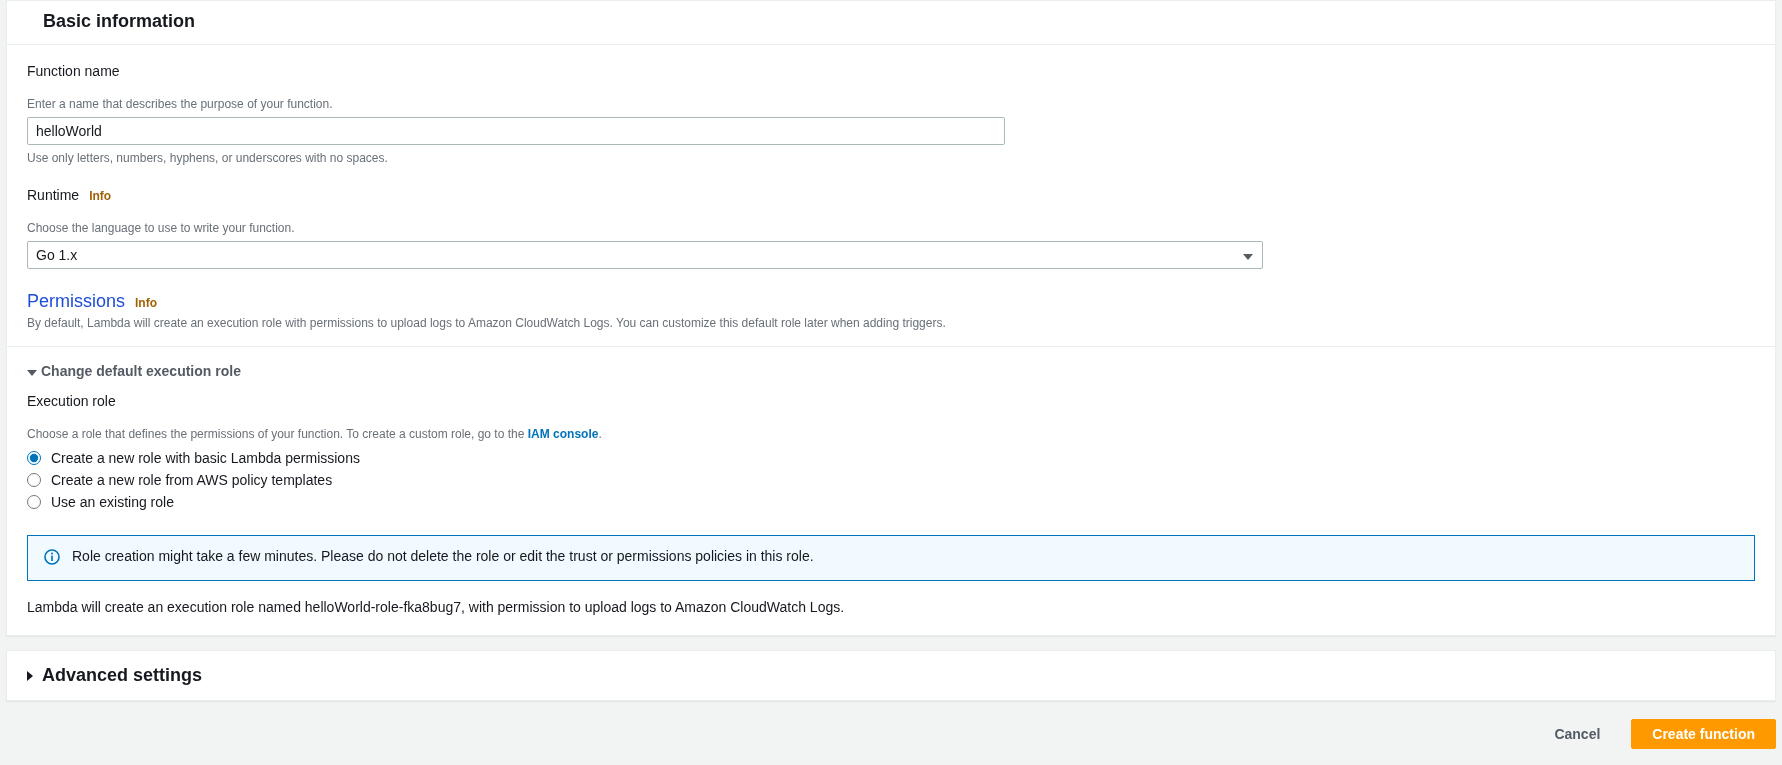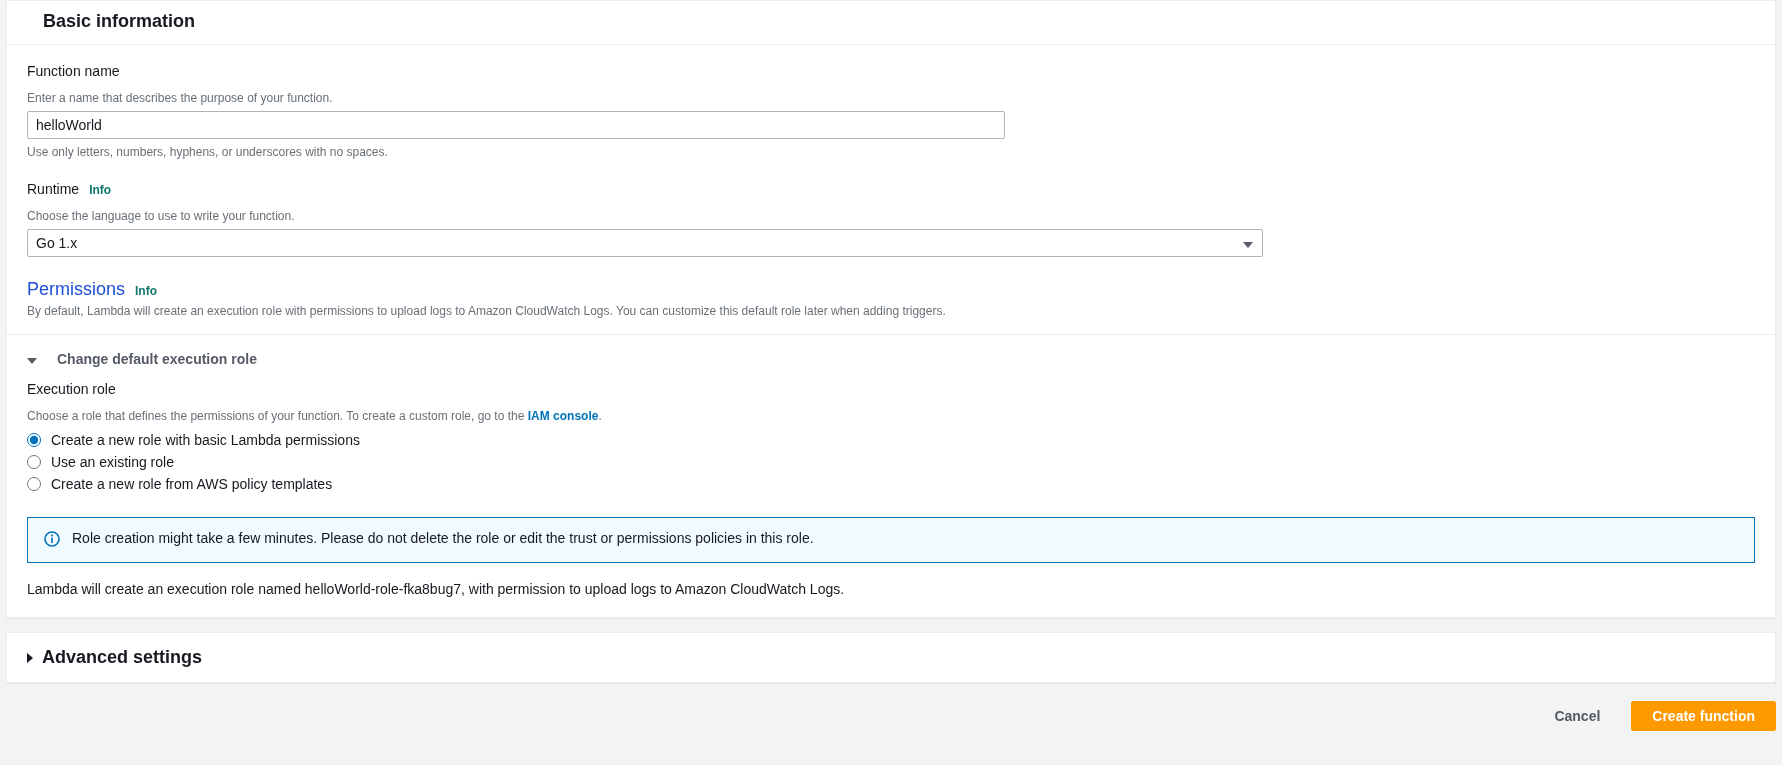--- a/index.html
+++ b/index.html
@@ -31,29 +31,29 @@
   }
   .form-group { margin-bottom: 22px; }
   .label {
     font-size: 14px;
     font-weight: 400;
     color: #16191f;
   }
   .label-row { display: flex; align-items: baseline; gap: 10px; }
   .info-link {
     font-size: 12px;
-    color: #0f766e;
+    color: #a16207;
     font-weight: 700;
     text-decoration: none;
     cursor: pointer;
   }
   .hint {
     font-size: 12px;
     color: #687078;
-    margin-top: 12px;
+    margin-top: 18px;
   }
   .text-input {
     width: 978px;
     max-width: 100%;
     padding: 5px 8px;
     border: 1px solid #aab7b8;
     border-radius: 2px;
     font-size: 14px;
     font-family: inherit;
     margin-top: 6px;
@@ -90,21 +90,21 @@
     font-size: 18px;
     font-weight: 400;
     color: #1d4ed8;
   }
   .divider-line {
     border-top: 1px solid #eaeded;
     margin: 0 -20px 16px -20px;
   }
   .expander-row {
     display: flex;
-    gap: 20px;
+    gap: 4px;
     cursor: pointer;
     font-size: 14px;
     font-weight: 700;
     color: #545b64;
     margin-bottom: 14px;
   }
   .radio-row {
     display: flex;
     align-items: center;
     gap: 10px;
@@ -249,25 +249,25 @@
         <span>Choose a role that defines the permissions of your function. To create a custom role, go to the </span><a class="link">IAM console</a><span>.</span>
       </div>
 
       <div style="margin-top:6px">
         <label class="radio-row">
           <input type="radio" name="execrole" checked="" style="">
           <span>Create a new role with basic Lambda permissions</span>
         </label>
         <label class="radio-row">
           <input type="radio" name="execrole" style="">
-          <span>Use an existing role</span>
+          <span>Create a new role from AWS policy templates</span>
         </label>
         <label class="radio-row">
           <input type="radio" name="execrole" style="">
-          <span>Create a new role from AWS policy templates</span>
+          <span>Use an existing role</span>
         </label>
       </div>
 
       <div class="info-box">
         <span class="info-icon">
           <svg width="16" height="16" viewBox="0 0 16 16" fill="none">
             <circle cx="8" cy="8" r="7" stroke="#0073bb" stroke-width="1.6"></circle>
             <circle cx="8" cy="4.5" r="1" fill="#0073bb"></circle>
             <rect x="7.2" y="6.5" width="1.6" height="5.5" fill="#0073bb"></rect>
           </svg>

